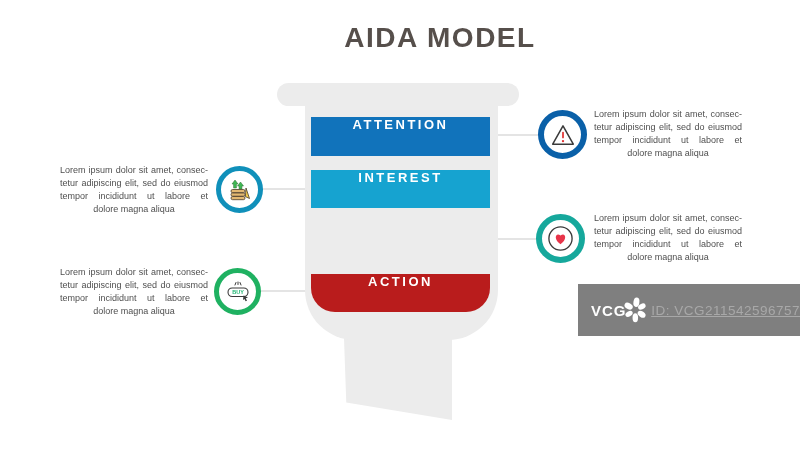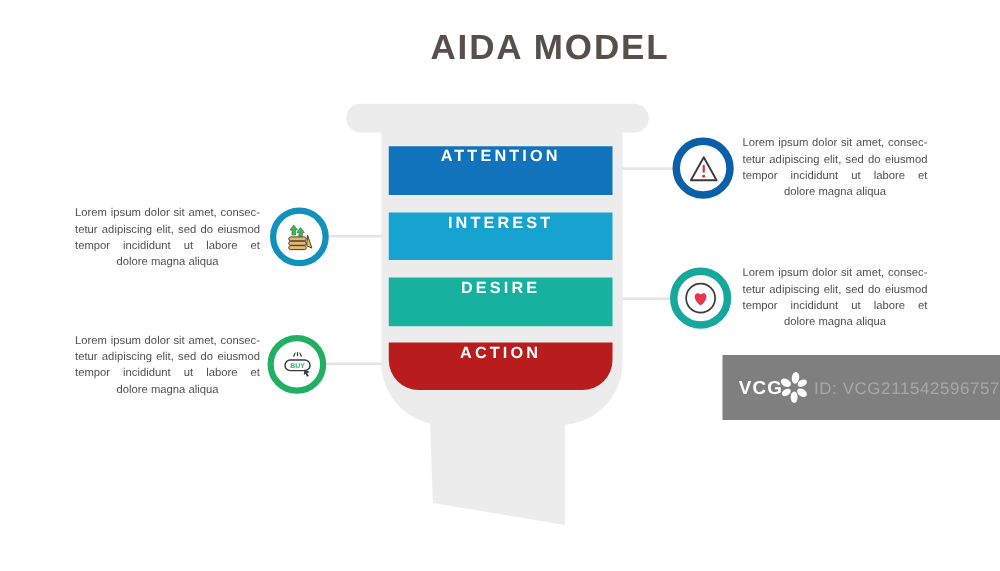--- a/index.html
+++ b/index.html
@@ -75,20 +75,21 @@
     background: #7f7f7f;
     display: flex; align-items: center;
   }
   .wm-logo-text {
     color: #ffffff; font-weight: 700; font-size: 15px; letter-spacing: 1px;
     margin-left: 13px;
   }
   .wm-id {
     color: #a8a8a8; font-size: 13.5px; letter-spacing: 0.5px; margin-left: 4px;
     white-space: nowrap;
+    text-decoration: underline;
   }
 </style>
 </head>
 <body>
 
 <div class="canvas">
 
   <div class="page-title">AIDA MODEL</div>
 
   <div class="connector c-attention"></div>
@@ -98,23 +99,20 @@
 
   <div class="funnel-rim"></div>
   <div class="funnel-spout"></div>
   <div class="funnel-body"></div>
 
   <div class="stage stage-attention">
     <span>ATTENTION</span>
   </div>
   <div class="stage stage-interest">
     <span>INTEREST</span>
-  </div>
-  <div class="stage stage-desire">
-    <span>DESIRE</span>
   </div>
   <div class="stage stage-action">
     <span>ACTION</span>
   </div>
 
   <div class="badge badge-attention">
     <svg width="26" height="24" viewBox="0 0 24 22">
       <path d="M12 2.5 L21.5 19.5 H2.5 Z" fill="none" stroke="#3a3a3a" stroke-width="1.4" stroke-linejoin="round"></path>
       <rect x="11.2" y="8" width="1.6" height="6" rx="0.8" fill="#e03131"></rect>
       <circle cx="12" cy="16.6" r="1.1" fill="#e03131"></circle>

